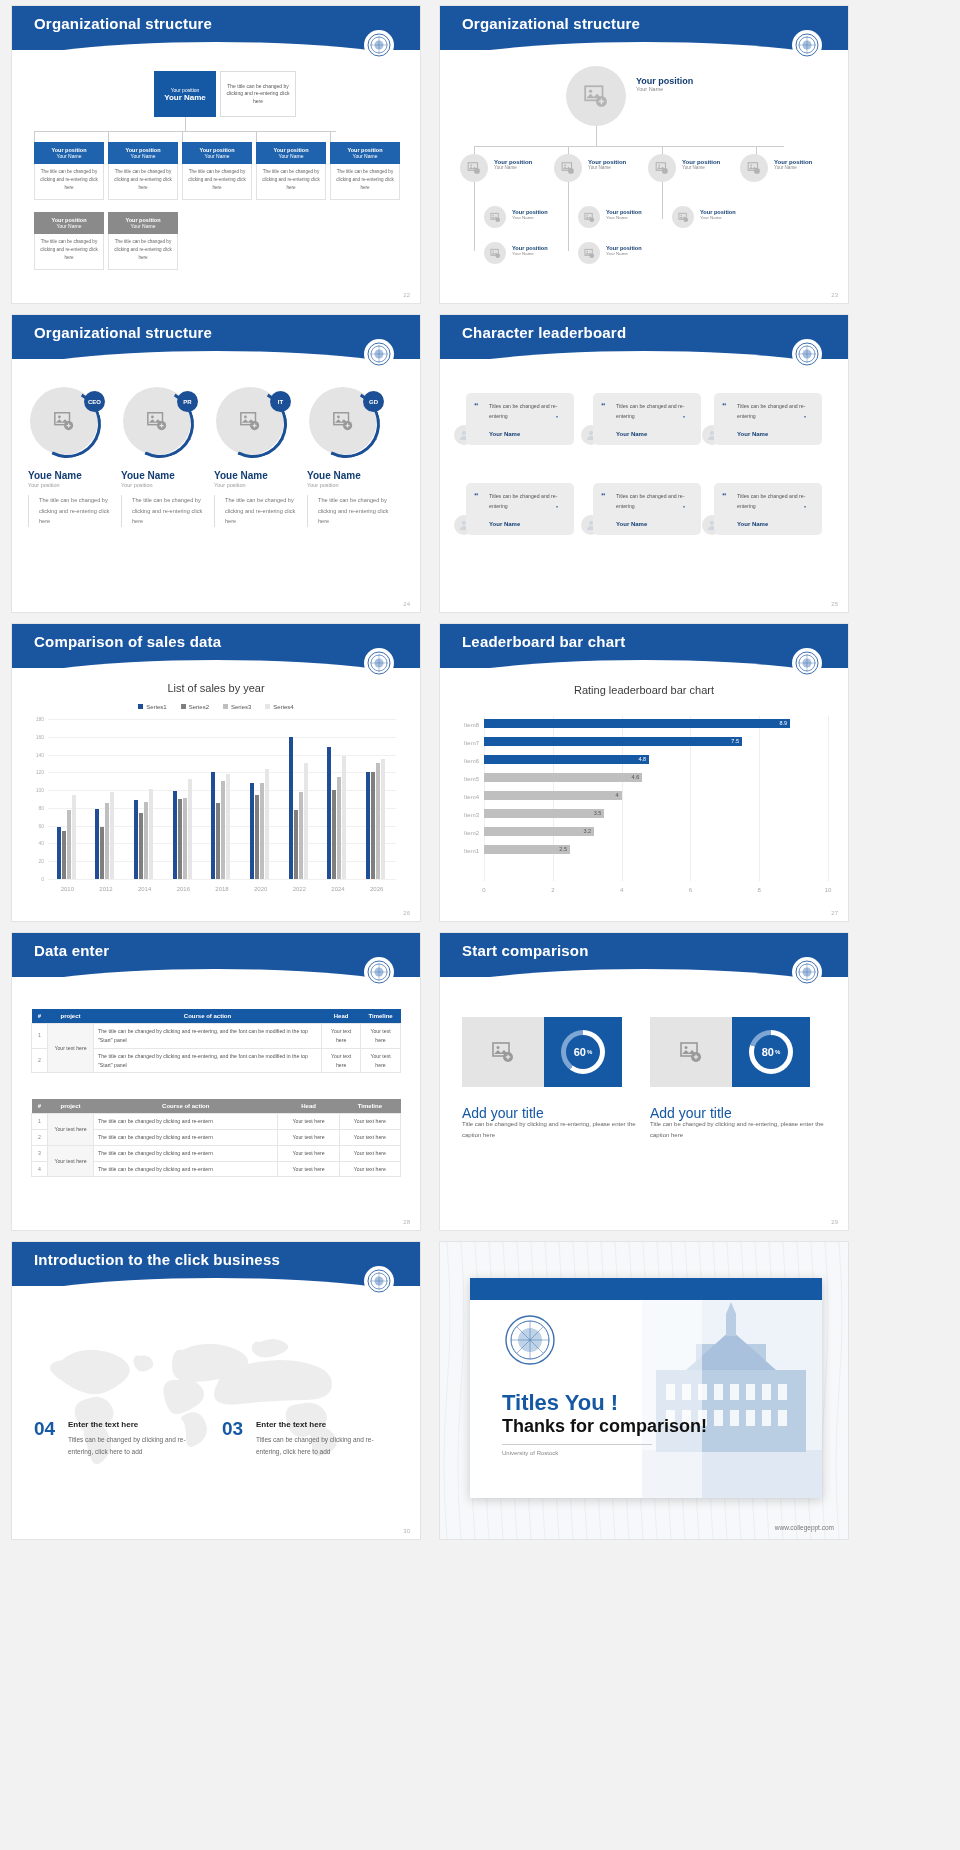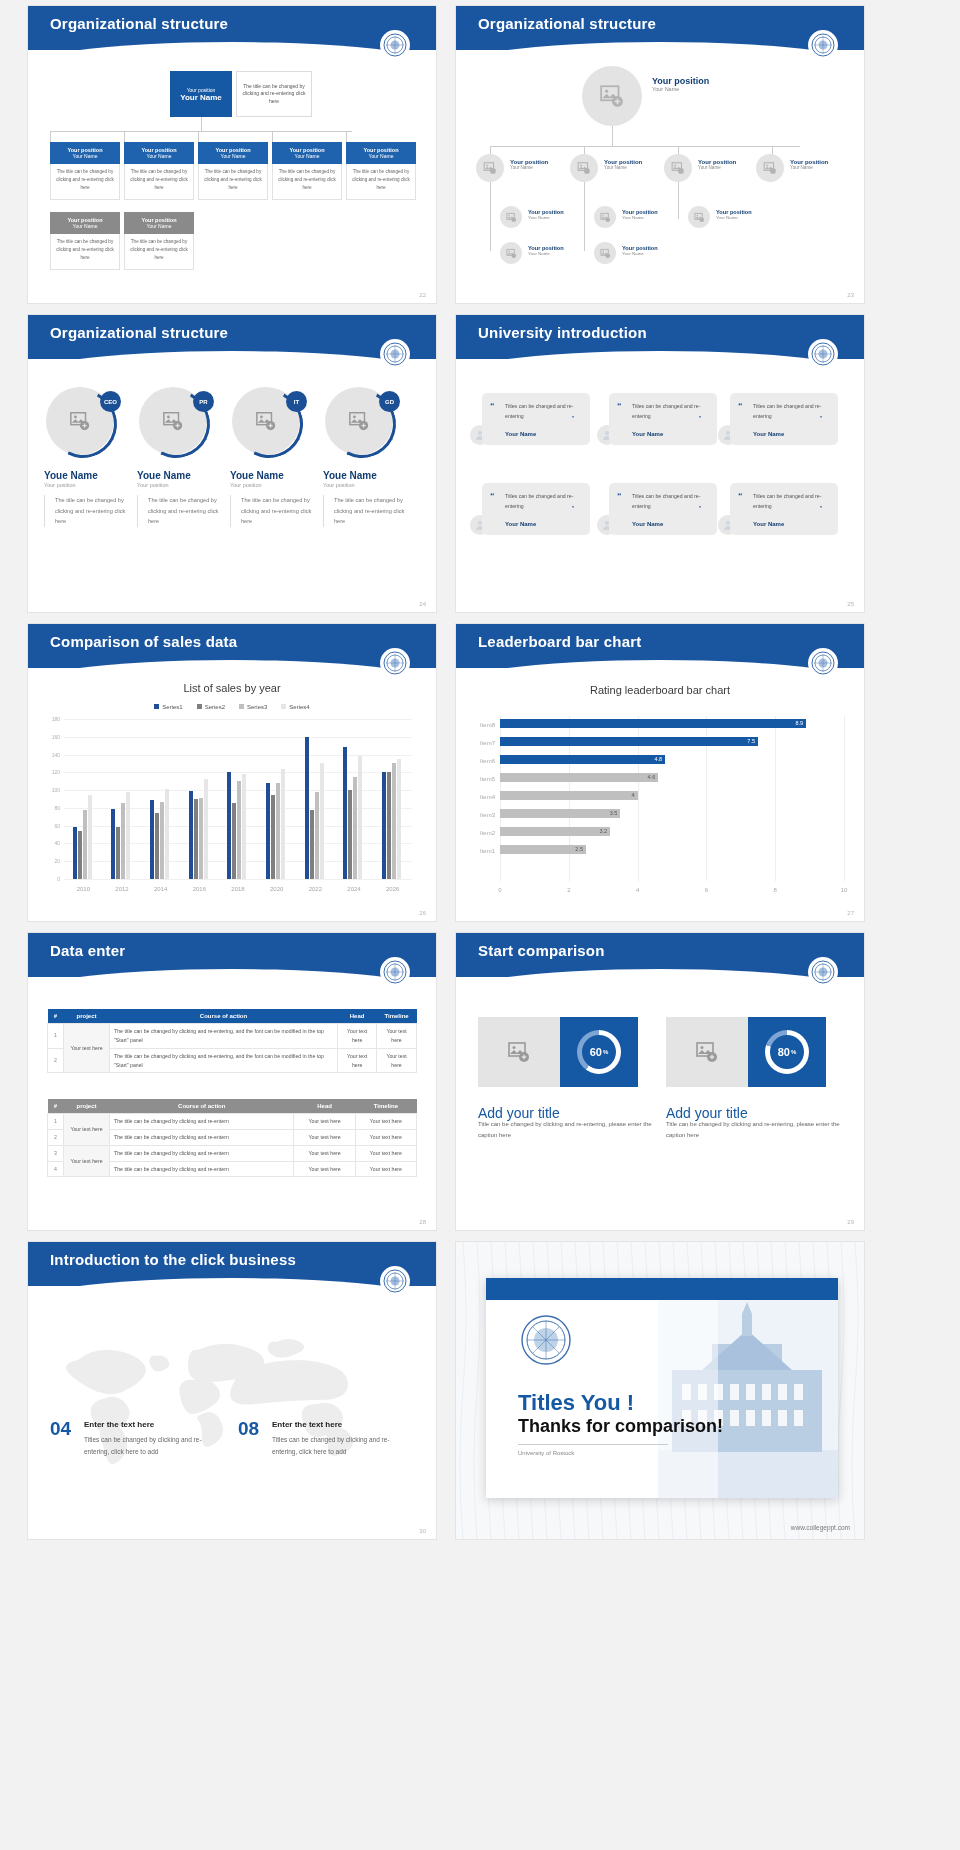--- a/index.html
+++ b/index.html
@@ -3,21 +3,21 @@
 <meta charset="utf-8">
 <style>
   * { box-sizing: border-box; margin: 0; padding: 0; }
   body {
     width: 960px; height: 1850px;
     background: #f2f2f2;
     font-family: "Liberation Sans", sans-serif;
     overflow: hidden;
   }
   .deck { display: grid; grid-template-columns: 408px 408px; gap: 12px 20px;
-          padding: 6px 10px 0 12px; margin-left: 16px; }
+          padding: 6px 10px 0 12px; }
   .slide { width: 408px; height: 297px; background: #fff; position: relative;
            overflow: hidden; box-shadow: 0 0 0 1px #e4e4e4; }
   
   .banner { position: absolute; left:0; top:0; width:100%; height:44px; }
   .banner .bg { position:absolute; inset:0; background:#1a56a0; }
   .banner .curve { position:absolute; left:-5%; bottom:-22px; width:110%; height:30px;
                    background:#fff; border-radius:50% 50% 0 0 / 100% 100% 0 0; }
   .slide-title { position:absolute; left:22px; top:9px; color:#fff;
                  font-size:15px; font-weight:bold; letter-spacing:.2px; z-index:4;}
   .crest { position:absolute; right:26px; top:24px; width:30px; height:30px;
@@ -503,21 +503,21 @@
     </div>
 
     <div class="pagenum">24</div>
   </div>
 
   <div class="slide">
     <div class="banner">
         <div class="bg"></div>
         <div class="curve"></div>
       </div>
-    <div class="slide-title">University introduction</div>
+    <div class="slide-title">Character leaderboard</div>
     <div class="crest">
       <svg viewBox="0 0 24 24">
           <circle cx="12" cy="12" r="11" fill="none" stroke="#3d6fae" stroke-width="1"></circle>
           <circle cx="12" cy="12" r="8" fill="none" stroke="#3d6fae" stroke-width="0.7"></circle>
           <circle cx="12" cy="12" r="4.5" fill="#6c95c9" opacity=".6"></circle>
           <path d="M12 3v18M3 12h18" stroke="#3d6fae" stroke-width=".4"></path>
         </svg>
     </div>
 
     <div class="qav" style="left:14px;top:110px;">
@@ -963,21 +963,21 @@
         <path d="M268 84q16-4 24 6t-6 20-22 6-10-18 14-14z"></path>
         <path d="M286 106q14 2 18 12t-10 16-14-6-4-16 10-6z"></path>
         <path d="M108 36q8-2 12 4t-4 10-12-2-2-10 6-2z"></path>
         <path d="M228 22q14-6 24 0t-4 12-22 2-6-10 8-4z"></path>
       </g>
     </svg>
 
     <div class="gbnum" style="left:22px;top:176px;">04</div>
     <div class="gbh" style="left:56px;top:178px;">Enter the text here</div>
     <div class="gbp" style="left:56px;top:192px;">Titles can be changed by clicking and re-entering, click here to add</div>
-    <div class="gbnum" style="left:210px;top:176px;">08</div>
+    <div class="gbnum" style="left:210px;top:176px;">03</div>
     <div class="gbh" style="left:244px;top:178px;">Enter the text here</div>
     <div class="gbp" style="left:244px;top:192px;">Titles can be changed by clicking and re-entering, click here to add</div>
 
     <div class="pagenum">30</div>
   </div>
 
   <div class="slide ty-slide">
     <svg style="position:absolute;inset:0;width:100%;height:100%;" viewBox="0 0 408 297">
       <defs>
         <pattern id="wv" width="14" height="297" patternUnits="userSpaceOnUse">

